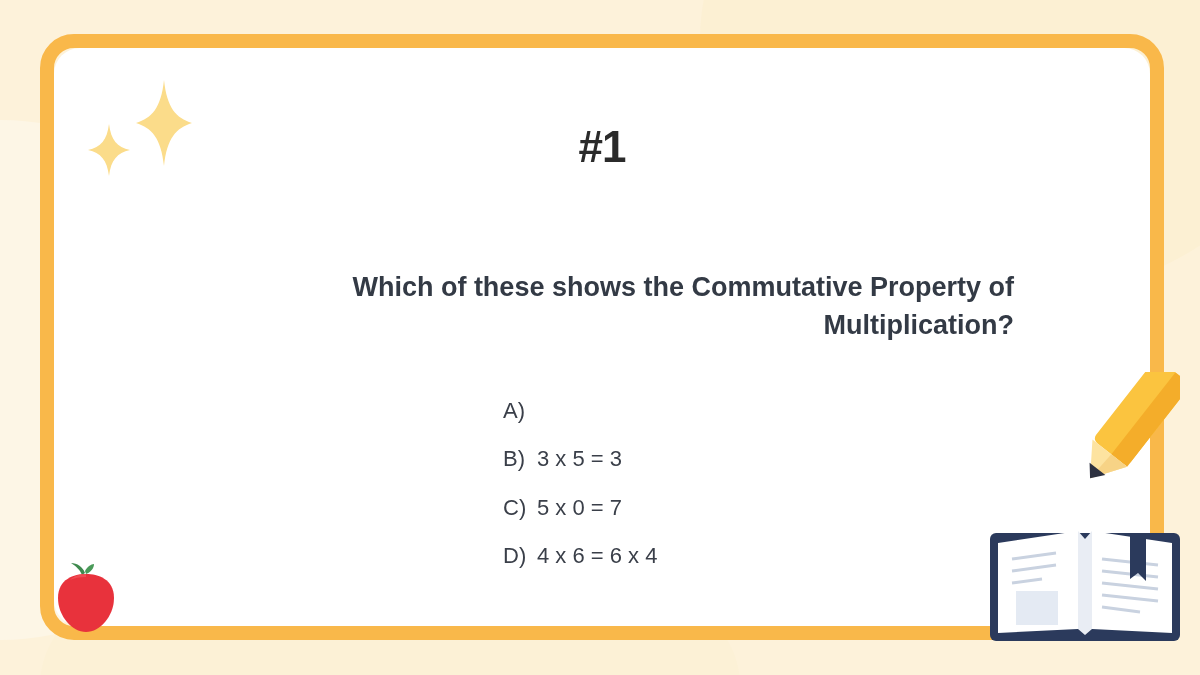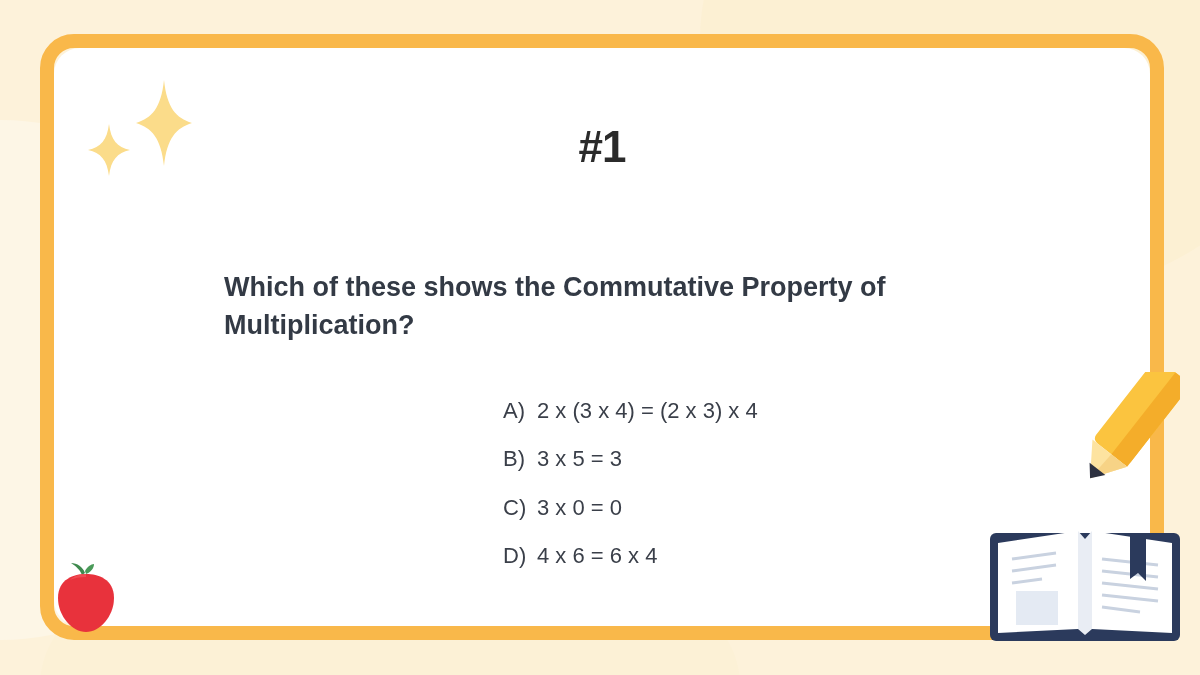--- a/index.html
+++ b/index.html
@@ -86,21 +86,21 @@
     font-weight: bold;
     color: #2b2b2b;
     letter-spacing: -1px;
   }
 
   .question {
     position: absolute;
     left: 170px;
     width: 790px;
     top: 220px;
-    text-align: left;
+    text-align: right;
     font-size: 27px;
     line-height: 1.42;
     font-weight: bold;
     color: #333a45;
   }
 
   .choices {
     position: absolute;
     left: 449px;
     top: 350px;
@@ -150,29 +150,28 @@
   <div class="frame"></div>
   <div class="card">
 
     <div class="slide-number">#1</div>
 
     <div class="question">Which of these shows the Commutative Property of Multiplication?</div>
 
     <div class="choices">
       <div class="choice">
         <span class="choice-label">A)</span>
-        <span class="choice-text">2 x (3 x 4) = (2 x 3) x 4</span>
       </div>
       <div class="choice">
         <span class="choice-label">B)</span>
         <span class="choice-text">3 x 5 = 3</span>
       </div>
       <div class="choice">
         <span class="choice-label">C)</span>
-        <span class="choice-text">3 x 0 = 0</span>
+        <span class="choice-text">5 x 0 = 7</span>
       </div>
       <div class="choice">
         <span class="choice-label">D)</span>
         <span class="choice-text">4 x 6 = 6 x 4</span>
       </div>
     </div>
 
     <div class="sparkle" style="left:66px; top:30px;">
       <svg width="74" height="90" viewBox="0 0 74 90">
         <path d="M44 2 C47 30 56 40 72 45 C56 50 47 60 44 88 C41 60 32 50 16 45 C32 40 41 30 44 2 Z" fill="#fbdc8a"></path>

